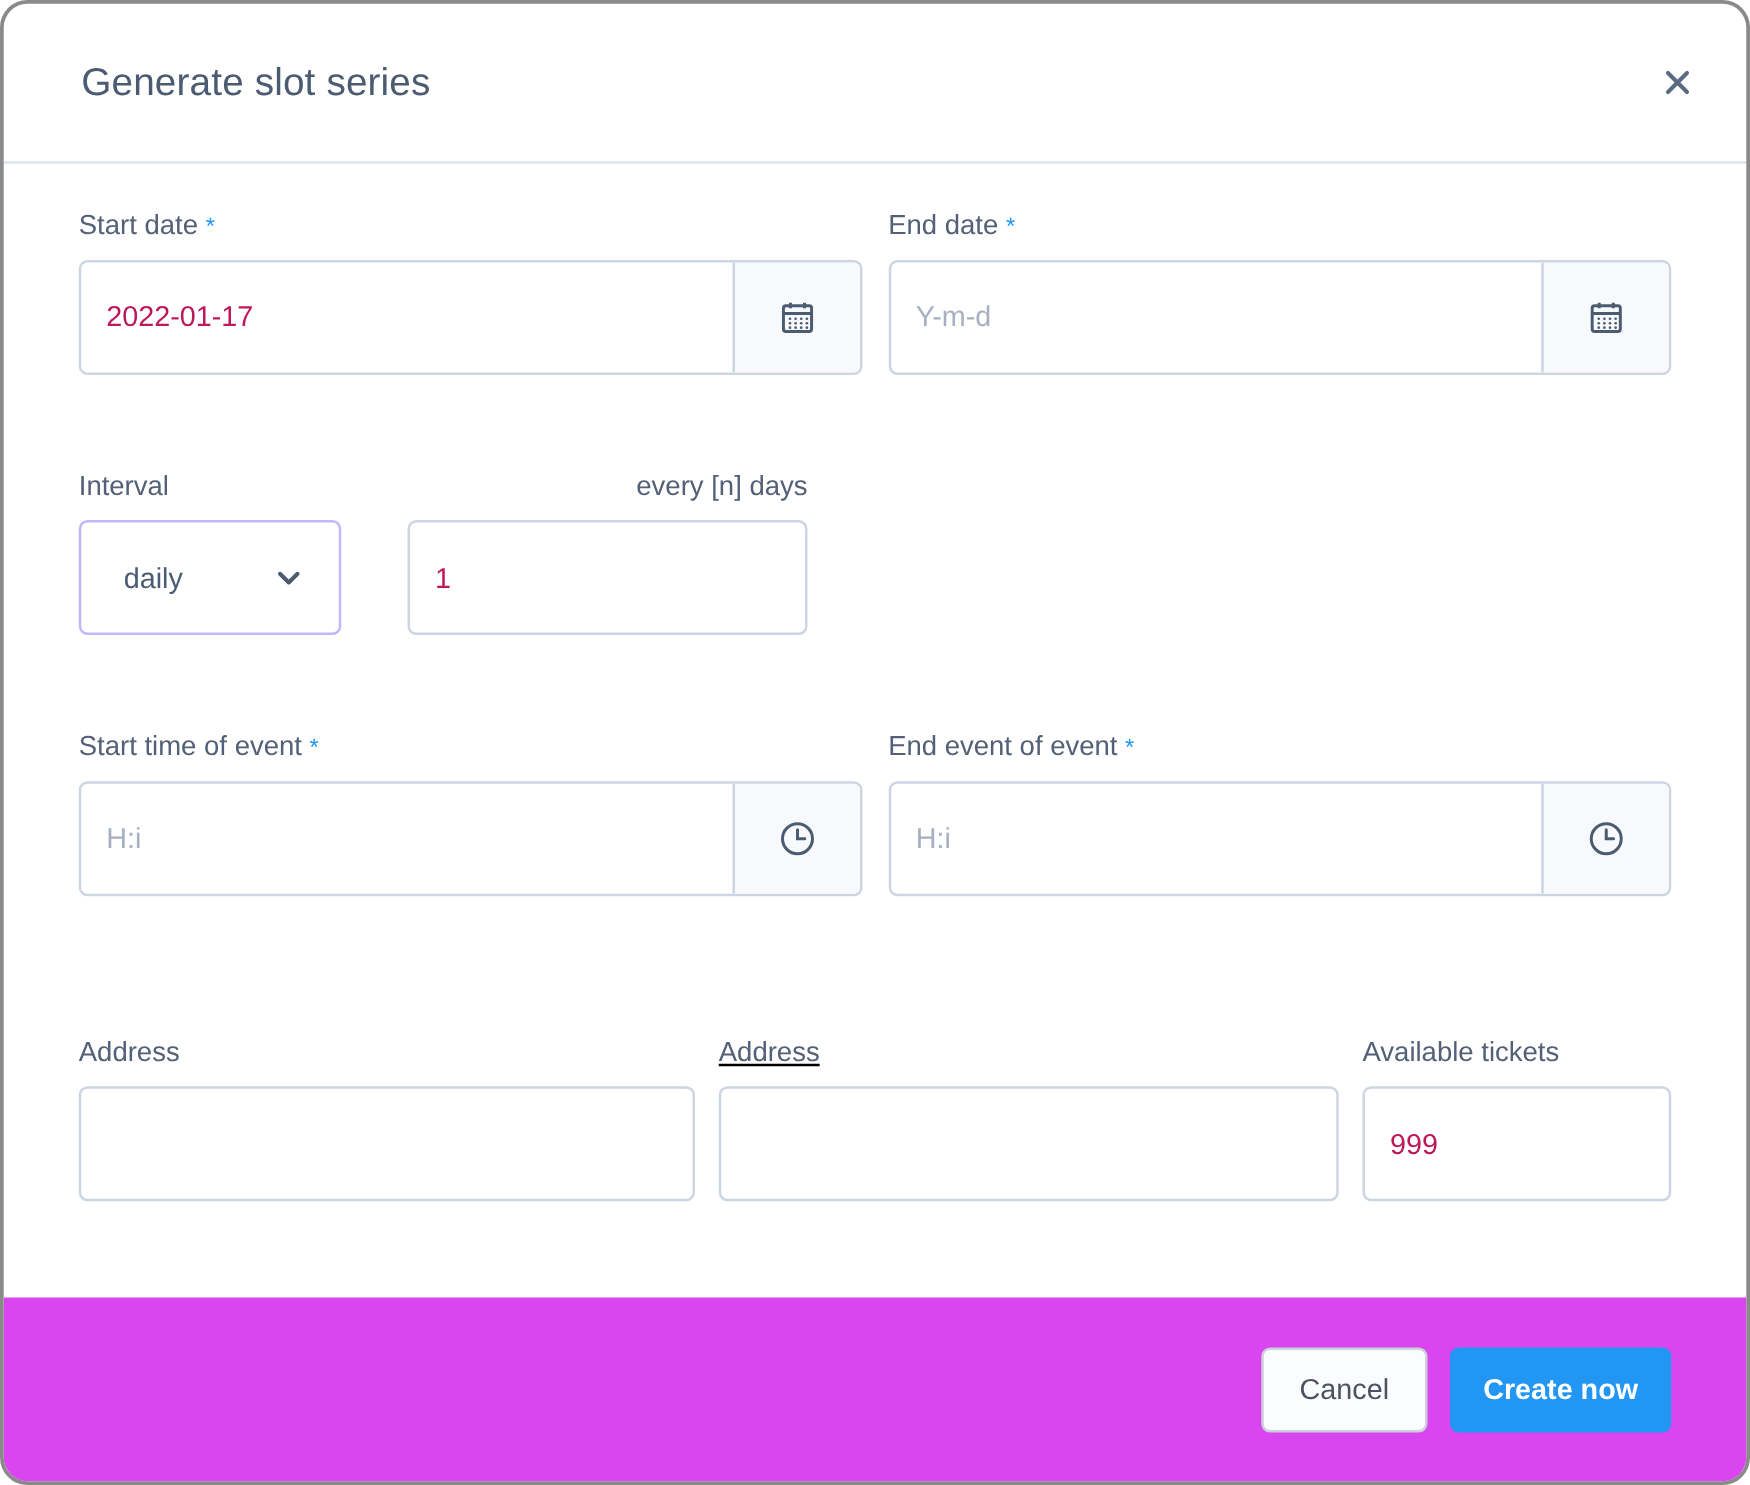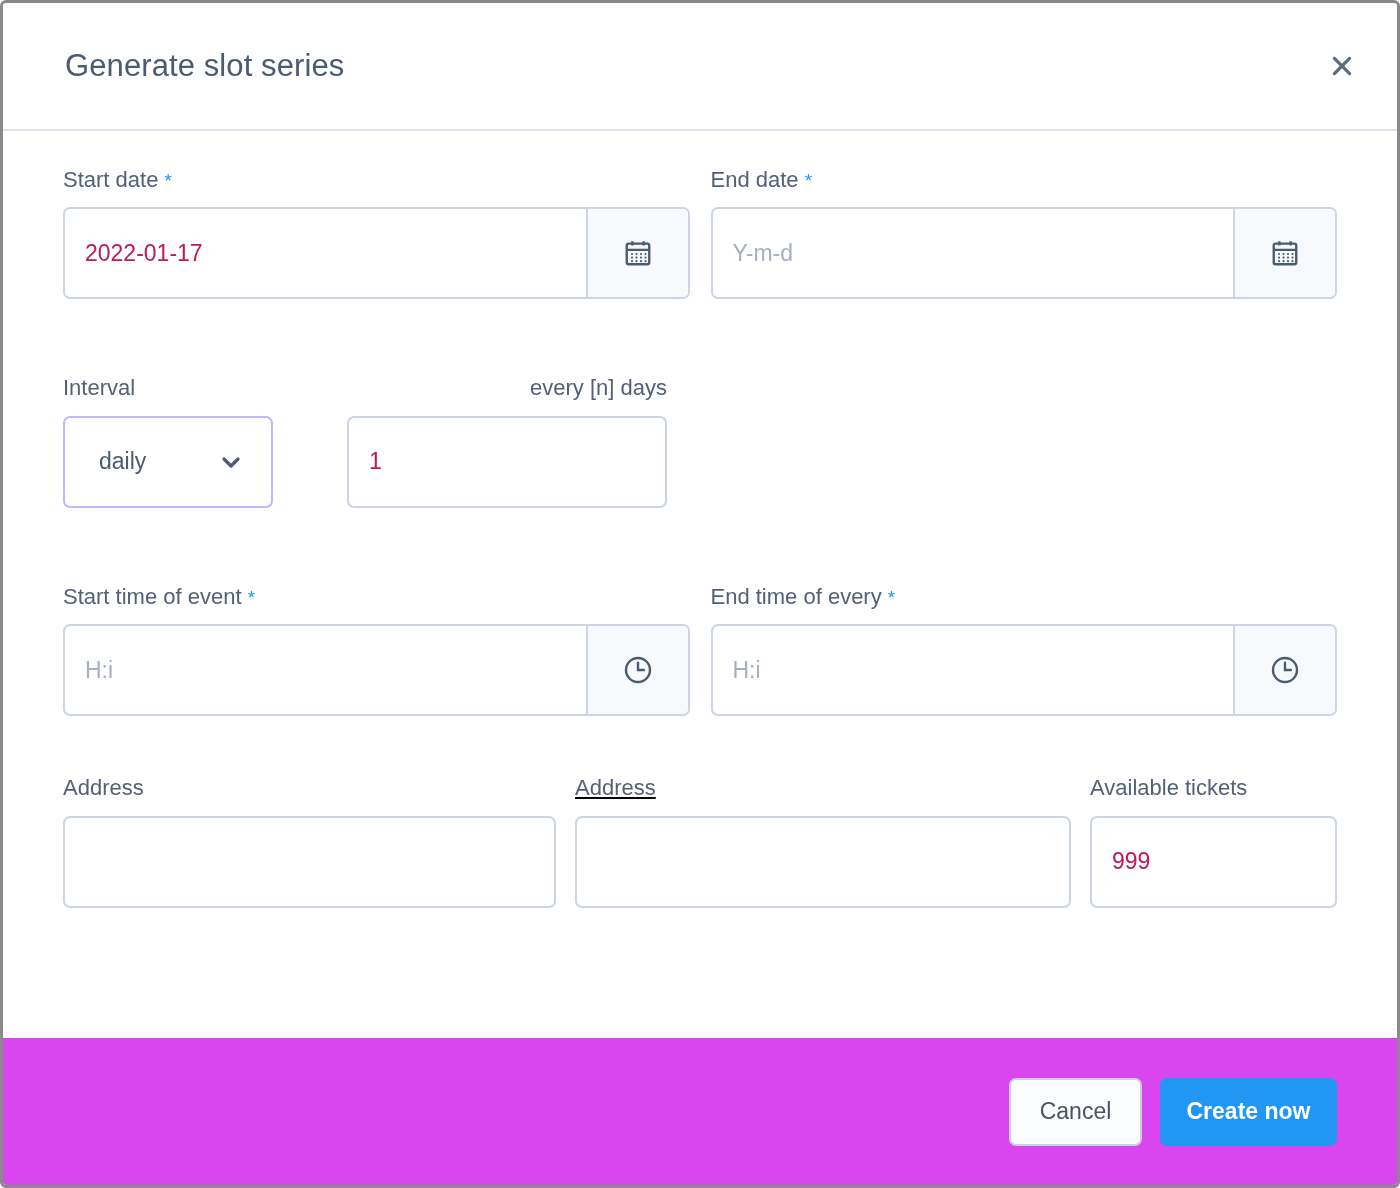--- a/index.html
+++ b/index.html
@@ -12,21 +12,21 @@
     font-family: "Liberation Sans", sans-serif;
     -webkit-font-smoothing: antialiased;
   }
 
   .modal {
     position: relative;
     width: 1400px;
     height: 1188px;
     background: #ffffff;
     border: 3px solid #8a8a8a;
-    border-radius: 6px;
+    border-radius: 22px;
     overflow: hidden;
     display: flex;
     flex-direction: column;
   }
 
   
   .modal-header {
     position: relative;
     height: 128px;
     flex: 0 0 128px;
@@ -157,27 +157,27 @@
     right: 28px;
     top: 50%;
     transform: translateY(-50%);
     color: #4a5b72;
     display: flex;
   }
 
   
   .row-dates { margin-bottom: 76px; }
   .row-interval { margin-bottom: 76px; }
-  .row-times { margin-bottom: 59px; }
+  .row-times { margin-bottom: 112px; }
   .row-place { margin-bottom: 0; }
 
   .col-half-left  { width: 630px; margin-right: 21px; }
   .col-half-right { width: 630px; }
 
-  .col-interval { width: 184px; margin-right: 21px; }
+  .col-interval { width: 184px; }
   .col-ndays    { width: 399px; align-items: flex-end; }
 
   .col-location { width: 496px; margin-right: 19px; }
   .col-address  { width: 499px; margin-right: 19px; text-decoration: underline; }
   .col-tickets  { width: 247px; }
 
   
   .modal-footer {
     flex: 0 0 147px;
     background: #d946ef;
@@ -335,21 +335,21 @@
             <svg width="32" height="32" viewBox="0 0 24 24" fill="none" stroke="currentColor" stroke-width="1.8" stroke-linecap="round">
               <circle cx="12" cy="12" r="9"></circle>
               <polyline points="12,6.6 12,12 16.4,12"></polyline>
             </svg>
           </button>
         </div>
       </div>
 
       <div class="field col-half-right">
         <div class="field-label">
-          <span>End time of every</span>
+          <span>End event of event</span>
           <span class="req-star">*</span>
         </div>
         <div class="input-shell">
           <input class="text-input" type="text" placeholder="H:i" style="">
           <button class="addon-btn" aria-label="Open time picker">
             <svg width="32" height="32" viewBox="0 0 24 24" fill="none" stroke="currentColor" stroke-width="1.8" stroke-linecap="round">
               <circle cx="12" cy="12" r="9"></circle>
               <polyline points="12,6.6 12,12 16.4,12"></polyline>
             </svg>
           </button>

